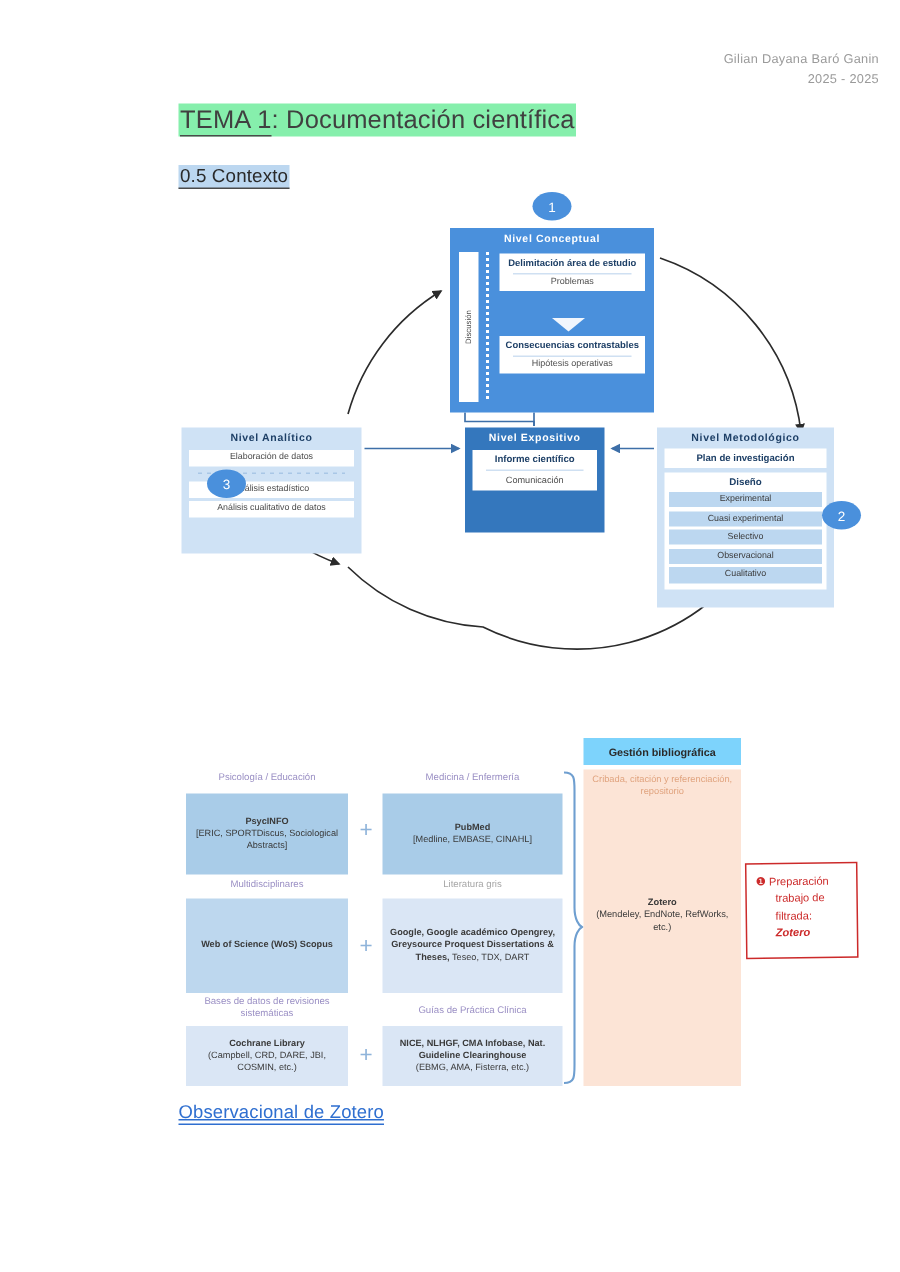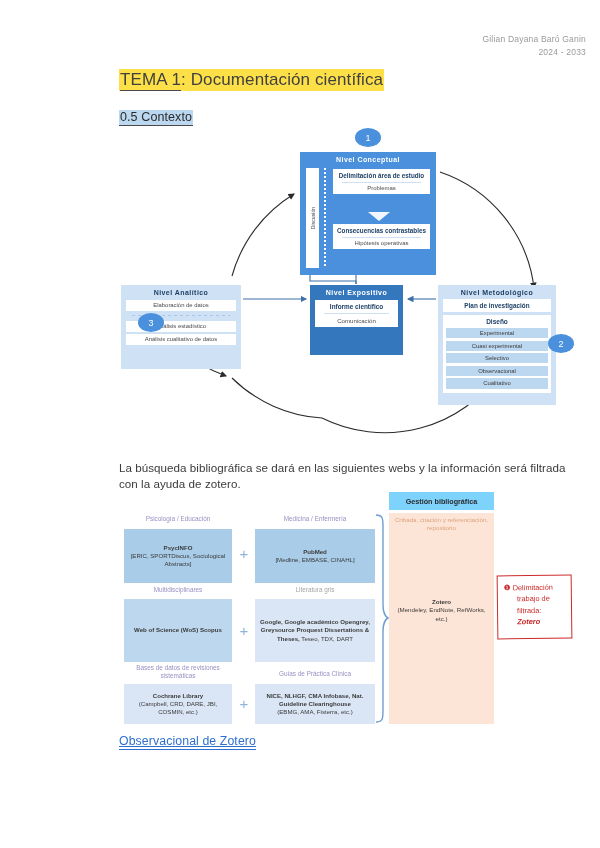--- a/index.html
+++ b/index.html
@@ -10,21 +10,21 @@
   }
   .page{position:relative;width:600px;height:816px;margin-left:48px;}
 
   
   .doc-header{position:absolute;right:62px;top:33px;text-align:right;
     font-size:8.5px;color:#9a9a9a;line-height:1.55;letter-spacing:.2px;}
 
   
   .h-title{position:absolute;left:71px;top:70px;font-size:17px;color:#404040;
     letter-spacing:.1px;line-height:1.2;white-space:nowrap;}
-  .h-title .hl{background:#fde047;padding:1px 1px 2px 1px;}
+  .h-title .hl{background:#86efac;padding:1px 1px 2px 1px;}
   .h-title .und{border-bottom:1.6px solid #4a4a4a;padding-bottom:1px;}
   .h-sub{position:absolute;left:71px;top:110px;font-size:12.5px;color:#2a2a2a;
     letter-spacing:.1px;white-space:nowrap;}
   .h-sub .hl{background:#bcd7f0;border-bottom:1.4px solid #4a4a4a;padding:0 1px 1px 1px;}
 
   
   .para{position:absolute;left:71px;top:460px;width:462px;font-size:11.6px;
     color:#3b3b3b;line-height:1.42;letter-spacing:.05px;}
 
   
@@ -131,21 +131,21 @@
 
   .brace{position:absolute;left:256px;top:21px;width:14px;height:211px;}
 </style>
 </head>
 <body>
 
 <div class="page">
 
   <div class="doc-header">
     <div>Gilian Dayana Baró Ganin</div>
-    <div>2024 - 2033</div>
+    <div>2025 - 2025</div>
   </div>
 
   <div class="h-title"><span class="hl"><span class="und">TEMA 1</span><span>: Documentación científica</span></span></div>
 
   <div class="h-sub"><span class="hl">0.5 Contexto</span></div>
 
   <div class="cycle">
 
     <svg class="arcs" viewBox="0 0 480 320">
       <defs>
@@ -216,21 +216,20 @@
         <div class="diseno-t">Diseño</div>
         <div class="dopt">Experimental</div>
         <div class="dopt">Cuasi experimental</div>
         <div class="dopt">Selectivo</div>
         <div class="dopt">Observacional</div>
         <div class="dopt">Cualitativo</div>
       </div>
     </div>
   </div>
 
-  <div class="para">La búsqueda bibliográfica se dará en las siguientes webs y la información será filtrada con la ayuda de zotero.</div>
 
   <div class="btm">
 
     <div class="hdr hdr-gest">Gestión bibliográfica</div>
 
     <div class="collab" style="left:5px;top:23px;">Psicología / Educación</div>
     <div class="collab" style="left:136px;top:23px;width:120px;">Medicina / Enfermería</div>
     <div class="cell c-left tone1" style="top:37px;height:54px;">
       <div class="b">PsycINFO</div>
       <div>[ERIC, SPORTDiscus, Sociological Abstracts]</div>
@@ -268,21 +267,21 @@
     </svg>
 
     <div class="gestpanel"></div>
     <div class="gest-sub">Cribada, citación y referenciación, repositorio</div>
     <div class="zotero">
       <div class="b">Zotero</div>
       <div>(Mendeley, EndNote, RefWorks, etc.)</div>
     </div>
 
     <div class="redbox">
-      <div><span class="num">❶</span> <span>Delimitación</span></div>
+      <div><span class="num">❶</span> <span>Preparación</span></div>
       <div style="padding-left:13px;">trabajo de</div>
       <div style="padding-left:13px;">filtrada:</div>
       <div class="it">Zotero</div>
     </div>
   </div>
 
   <a class="link" href="#">Observacional de Zotero</a>
 
 </div>
 

